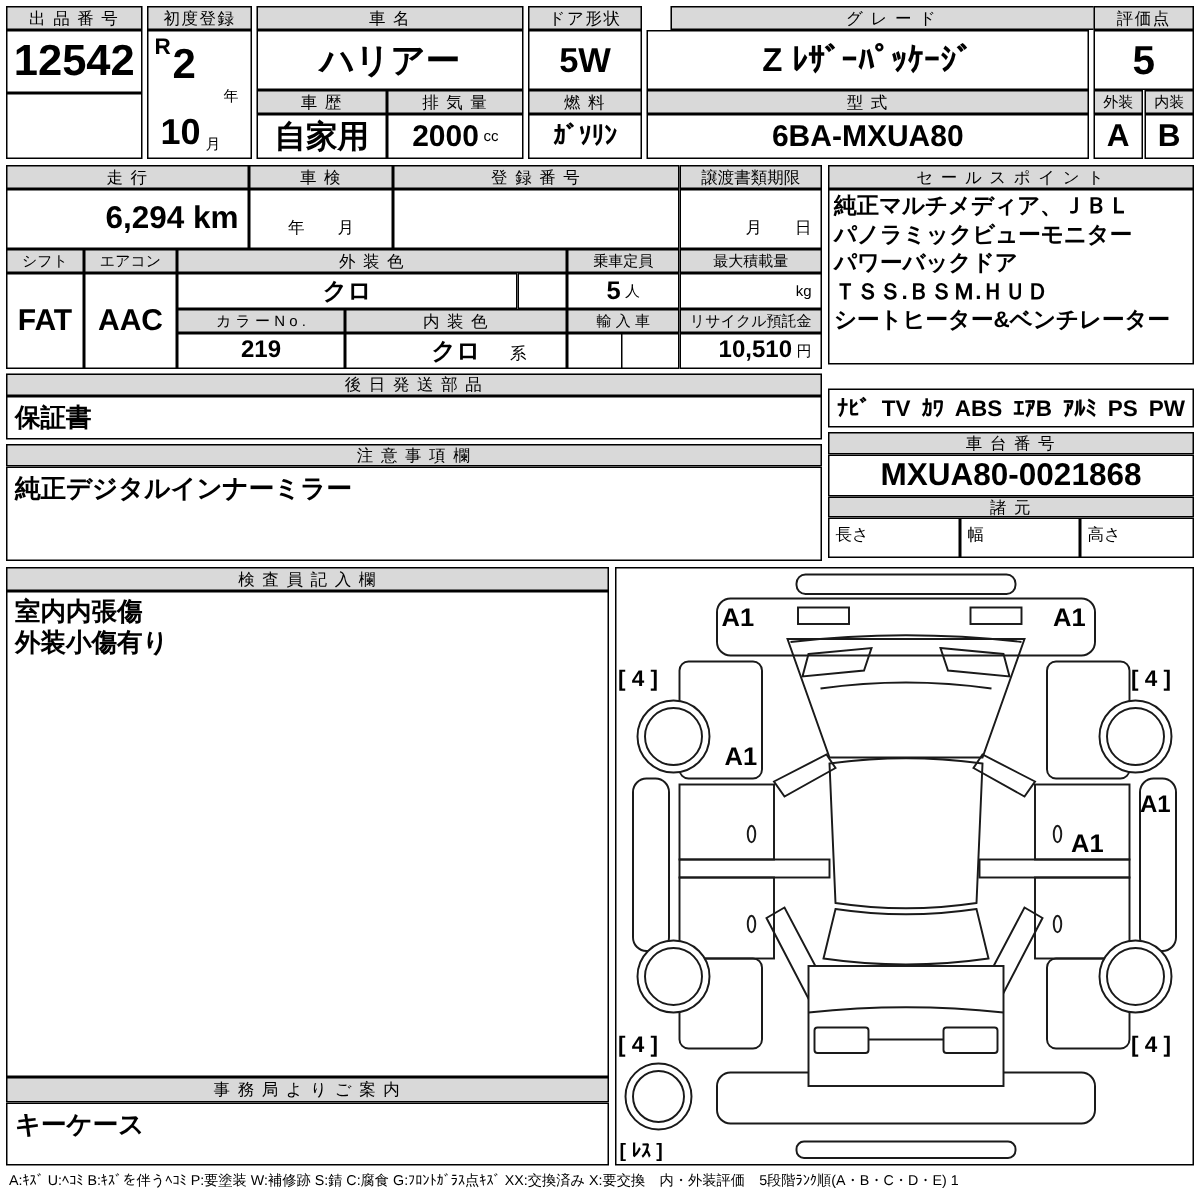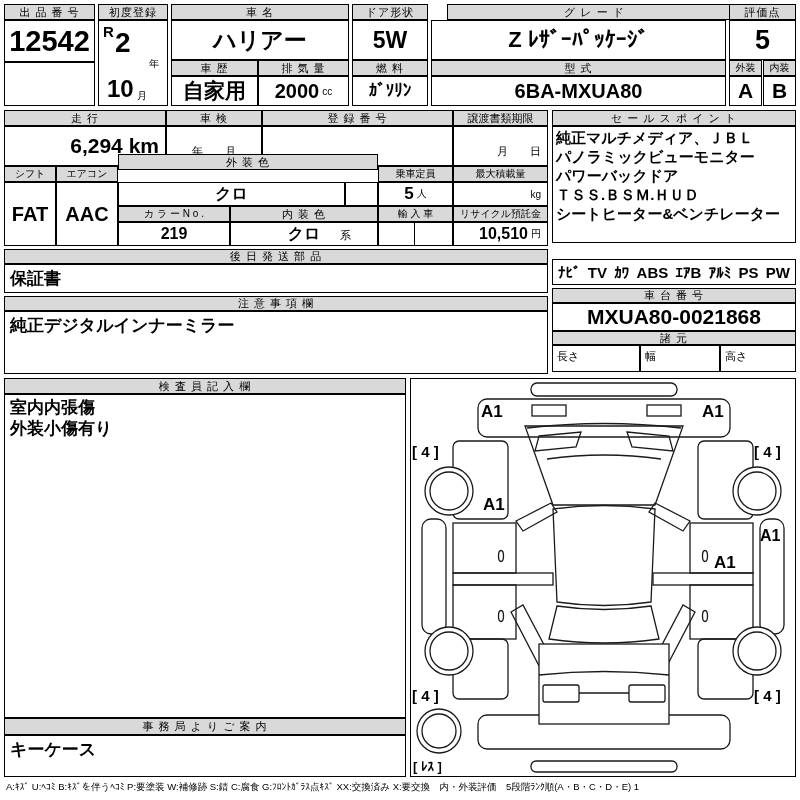--- a/index.html
+++ b/index.html
@@ -67,21 +67,21 @@
 <div class="cell hdr" style="left:262px;top:110px;width:191px;height:16px;">登 録 番 号</div>
 <div class="cell val" style="left:262px;top:126px;width:191px;height:40px;"></div>
 <div class="cell hdr" style="left:453px;top:110px;width:95px;height:16px;letter-spacing:0;">譲渡書類期限</div>
 <div class="cell val right" style="left:453px;top:126px;width:95px;height:40px;font-size:11px;font-weight:400;align-items:flex-end;padding-bottom:6px;">月　　日</div>
 
 <div class="cell hdr sm" style="left:4px;top:166px;width:52px;height:16px;">シフト</div>
 <div class="cell hdr sm" style="left:56px;top:166px;width:62px;height:16px;">エアコン</div>
 <div class="cell val" style="left:4px;top:182px;width:52px;height:64px;font-size:20px;">FAT</div>
 <div class="cell val" style="left:56px;top:182px;width:62px;height:64px;font-size:20px;">AAC</div>
 
-<div class="cell hdr" style="left:118px;top:154px;width:260px;height:16px;">外 装 色</div>
+<div class="cell hdr" style="left:118px;top:166px;width:260px;height:16px;">外 装 色</div>
 <div class="cell val" style="left:118px;top:182px;width:227px;height:24px;font-size:16px;">クロ</div>
 <div class="cell" style="left:345px;top:182px;width:33px;height:24px;"></div>
 
 <div class="cell hdr sm" style="left:378px;top:166px;width:75px;height:16px;">乗車定員</div>
 <div class="cell val" style="left:378px;top:182px;width:75px;height:24px;font-size:17px;">
   <span>5</span>
   <span class="unit">人</span>
 </div>
 <div class="cell hdr sm" style="left:453px;top:166px;width:95px;height:16px;">最大積載量</div>
 <div class="cell val right" style="left:453px;top:182px;width:95px;height:24px;font-size:10px;font-weight:400;">kg</div>

